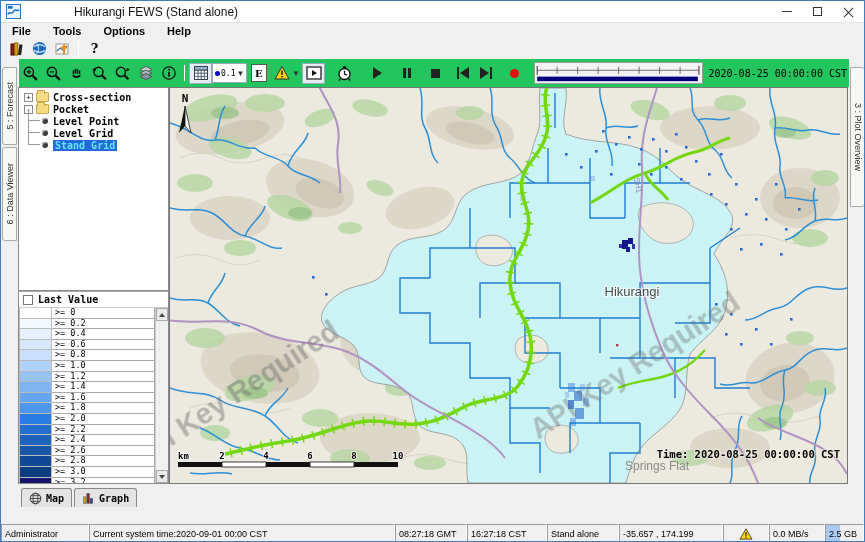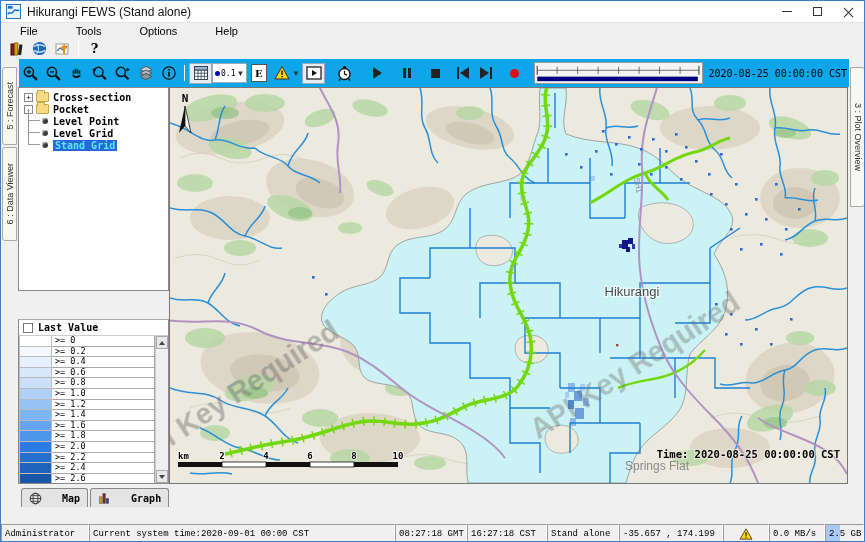--- a/index.html
+++ b/index.html
@@ -4,37 +4,37 @@
 <style>
   html,body{margin:0;padding:0;background:#777;}
   *{box-sizing:border-box;}
   #window{
     position:relative;width:865px;height:542px;background:#f0f0f0;
     font-family:"Liberation Sans",sans-serif;border:1px solid #3f7fbf;
     overflow:hidden;color:#000;
   }
   
   .titlebar{position:absolute;left:0;top:0;width:100%;height:22px;background:#fff;
-    display:flex;align-items:center;border-bottom:1px solid #e4e4e4;}
+    display:flex;align-items:center;border-bottom:1px solid #e4e4e4;gap:47px;}
   .app-icon{width:15px;height:15px;margin:0 6px 0 5px;}
   .title-text{font-size:12px;color:#111;}
   .win-controls{margin-left:auto;display:flex;height:100%;}
   .win-btn{width:31px;height:100%;display:flex;align-items:center;justify-content:center;}
   .min-glyph{width:10px;height:1px;background:#333;}
   .max-glyph{width:9px;height:9px;border:1px solid #333;}
   .close-glyph{width:10px;height:10px;position:relative;}
   .close-glyph:before,.close-glyph:after{content:"";position:absolute;left:4px;top:-1px;width:1px;height:13px;background:#333;}
   .close-glyph:before{transform:rotate(45deg);}  .close-glyph:after{transform:rotate(-45deg);}
   
   .menubar{position:absolute;left:0;top:22px;width:100%;height:15px;background:#f0f0f0;
     display:flex;align-items:center;font-size:11px;}
-  .menubar span{padding:0 19px;cursor:default;}
+  .menubar span{padding:0 11px;cursor:default;font-weight:bold;}
   
   .toolbar1{position:absolute;left:0;top:37px;width:100%;height:21px;display:flex;align-items:center;padding-left:4px;background:#f0f0f0;}
-  .toolbar2{position:absolute;left:18px;top:58px;width:830px;height:28px;display:flex;align-items:center;background:#0ea5e9;}
+  .toolbar2{position:absolute;left:18px;top:58px;width:830px;height:28px;display:flex;align-items:center;background:#22c55e;}
   .ti{width:23px;height:21px;display:flex;align-items:center;justify-content:center;flex:none;}
   .ti.pressed{border:1px solid #9ab;background:#e6ecf2;}
   .tsep{width:1px;height:16px;background:#bbb;border-right:1px solid #fff;margin:0 4px;flex:none;}
   .drop{font-size:8px;color:#333;margin-left:1px;}
   .interval-btn{display:flex;align-items:center;border:1px solid #9ab;height:20px;padding:0 2px;background:#fff;flex:none;}
   .interval-btn .dot{width:5px;height:5px;border-radius:50%;background:#0000c8;margin-right:1px;}
   .interval-btn .val{font-size:8px;font-family:"DejaVu Sans Mono",monospace;}
   .eframe{width:16px;height:18px;border:1px solid #555;background:#fff;display:flex;align-items:center;justify-content:center;
     font-size:10px;font-weight:bold;font-family:"DejaVu Serif",serif;}
   .icon-pause{display:flex;gap:2px;} .icon-pause i{width:3px;height:10px;background:#222;}
@@ -61,52 +61,52 @@
     font-family:"DejaVu Sans Mono",monospace;font-size:10px;font-weight:bold;}
   .trow{display:flex;align-items:center;height:12px;white-space:nowrap;}
   .expander{width:9px;height:9px;border:1px solid #888;background:#fff;display:flex;align-items:center;justify-content:center;
     font-size:8px;font-weight:normal;line-height:7px;margin:0 3px 0 2px;flex:none;font-family:"Liberation Sans",sans-serif;}
   .folder{width:13px;height:10px;background:#f5dc82;border:1px solid #c8a84a;border-radius:1px;margin-right:4px;flex:none;position:relative;}
   .folder:before{content:"";position:absolute;left:0;top:-3px;width:6px;height:3px;background:#f5dc82;border:1px solid #c8a84a;border-bottom:none;}
   .tline{width:12px;height:12px;border-left:1px solid #999;border-bottom:1px solid #999;margin:-6px 2px 6px 6px;flex:none;}
   .bullet{width:6px;height:6px;border-radius:50%;background:#3a3a3a;box-shadow:inset 1px 1px 1px #bbb;margin-right:5px;flex:none;}
   .tsel{background:#2569d8;color:#5fe8f8;padding:0 2px;}
   
-  .legend-panel{flex:1;background:#fff;border:1px solid #8a8a8a;border-top:1px solid #aaa;display:flex;flex-direction:column;overflow:hidden;margin-top:28px;}
+  .legend-panel{flex:1;background:#fff;border:1px solid #8a8a8a;border-top:1px solid #aaa;display:flex;flex-direction:column;overflow:hidden;}
   .lg-head{height:16px;display:flex;align-items:center;padding:2px 4px;border-bottom:1px solid #ccc;
     font-family:"DejaVu Sans Mono",monospace;font-size:10px;font-weight:bold;}
   .lg-check{width:10px;height:10px;border:1px solid #777;background:#fff;margin-right:5px;flex:none;}
   .lg-body{flex:1;display:flex;overflow:hidden;}
   .lg-list{flex:1;overflow:hidden;}
   .lg-row{display:flex;height:10.6px;}
   .lg-swatch{width:33px;border:1px solid #bbb;border-top:none;flex:none;}
   .lg-label{flex:1;border:1px solid #aaa;border-left:none;border-top:none;background:#fff;
     font-family:"DejaVu Sans Mono",monospace;font-size:8.5px;line-height:9px;padding-left:3px;}
   .lg-scroll{width:13px;background:#f0f0f0;border-left:1px solid #ccc;display:flex;flex-direction:column;justify-content:space-between;}
   .sbtn{height:13px;border:1px solid #aaa;background:#e8e8e8;display:flex;align-items:center;justify-content:center;}
   .arr-up{width:0;height:0;border-left:3px solid transparent;border-right:3px solid transparent;border-bottom:4px solid #444;}
   .arr-dn{width:0;height:0;border-left:3px solid transparent;border-right:3px solid transparent;border-top:4px solid #444;}
   
   .map-panel{flex:1;position:relative;border:1px solid #777;background:#eceade;overflow:hidden;}
   .map-panel svg{display:block;}
   
   .bottomtabs{position:absolute;left:0;top:483px;width:100%;height:23px;background:#f0f0f0;display:flex;align-items:flex-end;padding-left:20px;gap:2px;}
-  .btab{display:flex;align-items:center;gap:20px;height:19px;padding:0 7px;border:1px solid #888;border-bottom:none;
+  .btab{display:flex;align-items:center;gap:4px;height:19px;padding:0 7px;border:1px solid #888;border-bottom:none;
     border-radius:3px 3px 0 0;background:#e4e4e4;font-family:"DejaVu Sans Mono",monospace;font-size:10px;font-weight:bold;}
   .btab.active{background:#fbfbfb;height:21px;}
   .mini-restore{width:8px;height:7px;border:1px solid #222;margin-left:4px;}
   .mini-close{position:relative;width:9px;height:9px;margin-left:2px;}
   .mini-close:before,.mini-close:after{content:"";position:absolute;left:4px;top:-1px;width:2px;height:11px;background:#111;}
   .mini-close:before{transform:rotate(45deg);} .mini-close:after{transform:rotate(-45deg);}
   .logsrow{position:absolute;left:0;top:506px;width:100%;height:17px;background:#f0f0f0;display:flex;align-items:center;padding-left:20px;}
   .logs-btn{border:1px solid #888;border-radius:2px;background:linear-gradient(#fdfdfd,#e6e6e6);
     font-family:"DejaVu Sans Mono",monospace;font-size:9px;font-weight:bold;padding:1px 6px;}
   
   .statusbar{position:absolute;left:0;top:523px;width:100%;height:19px;background:#f0f0f0;display:flex;
-    font-family:Liberation Mono, monospace;font-size:9px;}
+    font-family:Liberation Sans, sans-serif;font-size:9px;}
   .scell{border:1px solid;border-color:#9a9a9a #fff #fff #9a9a9a;display:flex;align-items:center;
     padding:0 3px;white-space:nowrap;overflow:hidden;flex:none;}
   .mem-cell{position:relative;flex:1;align-items:center;}
   .mem-fill{position:absolute;left:0;top:0;bottom:0;width:38%;background:#a9c9f2;}
   .mem-text{position:relative;}
 </style>
 </head>
 <body>
 
 <div id="window">

